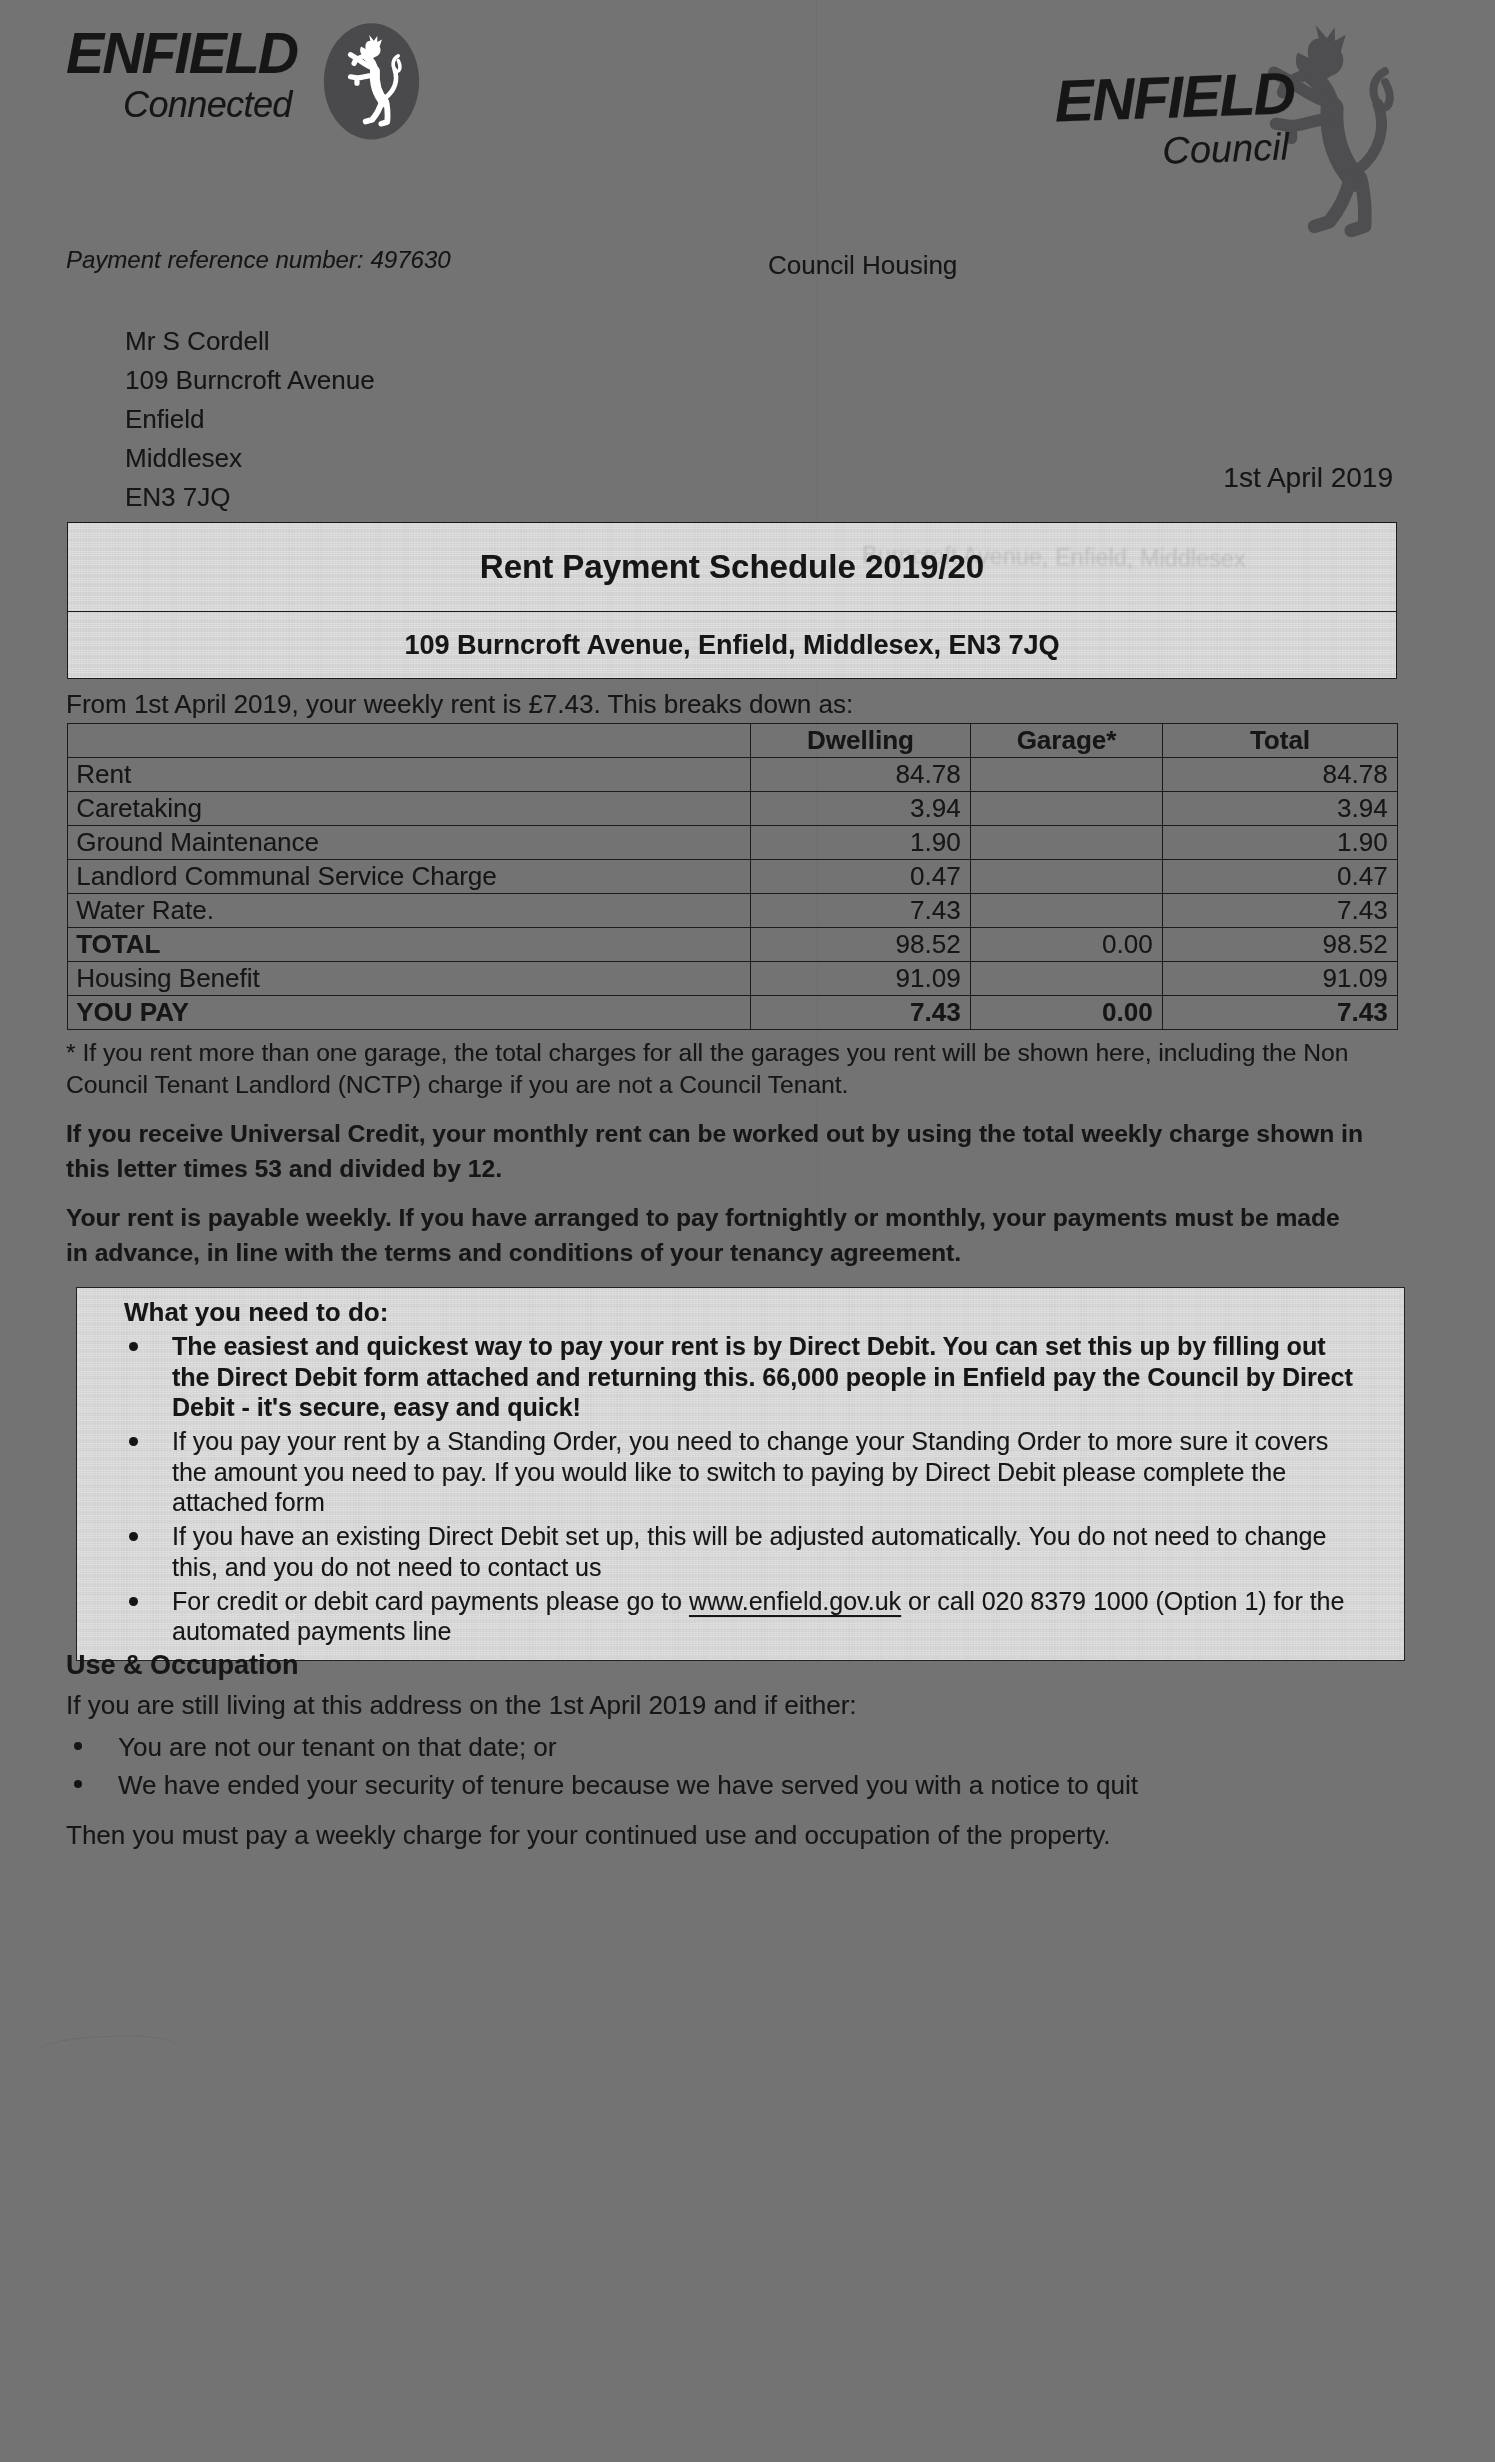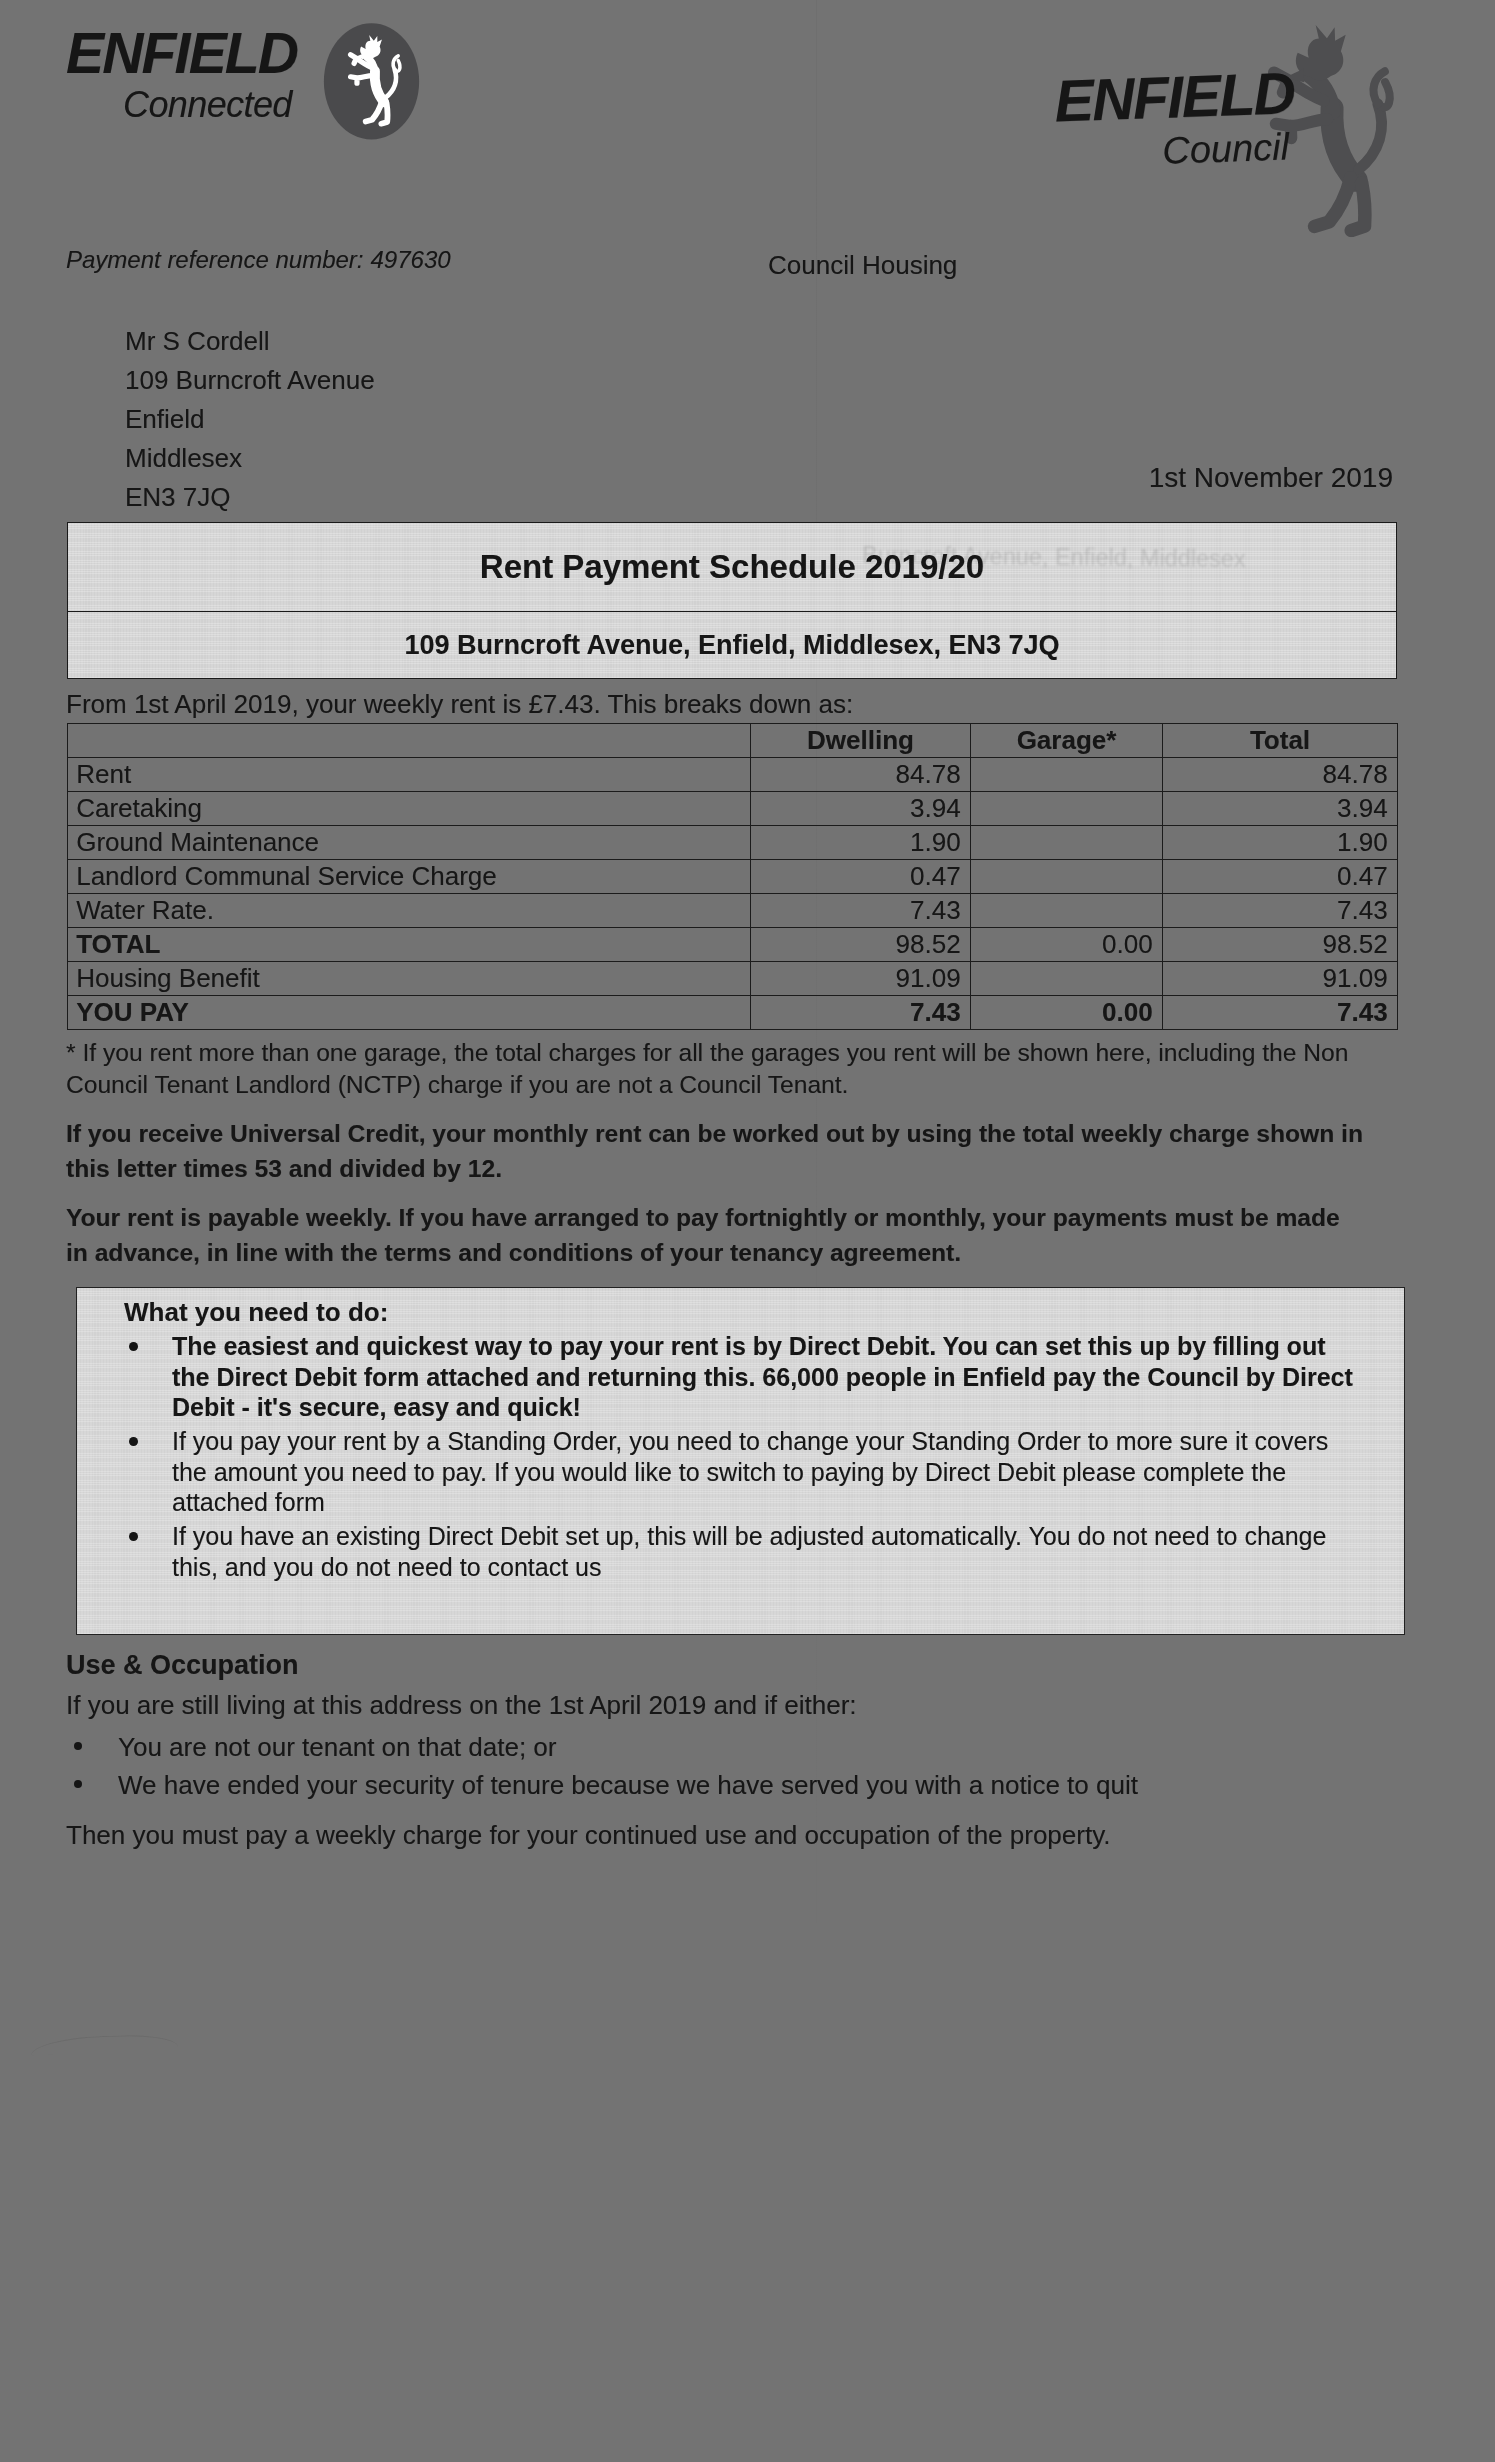--- a/index.html
+++ b/index.html
@@ -133,21 +133,21 @@
   <div class="abs dept">Council Housing</div>
 
   <div class="abs address">
     <div>Mr S Cordell</div>
     <div>109 Burncroft Avenue</div>
     <div>Enfield</div>
     <div>Middlesex</div>
     <div>EN3 7JQ</div>
   </div>
 
-  <div class="abs date">1st November 2019</div>
+  <div class="abs date">1st April 2019</div>
 
   <div class="abs title-box">
     <div class="title-row">Rent Payment Schedule 2019/20</div>
     <div class="subtitle-row">109 Burncroft Avenue, Enfield, Middlesex, EN3 7JQ</div>
   </div>
   <div class="abs ghost">Burncroft Avenue, Enfield, Middlesex</div>
 
   <div class="abs intro">From 1st April 2019, your weekly rent is £7.43. This breaks down as:</div>
 
   <div class="abs rent-table">
@@ -220,20 +220,21 @@
   <div class="abs footnote">* If you rent more than one garage, the total charges for all the garages you rent will be shown here, including the Non Council Tenant Landlord (NCTP) charge if you are not a Council Tenant.</div>
   <div class="abs para para1">If you receive Universal Credit, your monthly rent can be worked out by using the total weekly charge shown in this letter times 53 and divided by 12.</div>
   <div class="abs para para2">Your rent is payable weekly. If you have arranged to pay fortnightly or monthly, your payments must be made in advance, in line with the terms and conditions of your tenancy agreement.</div>
 
   <div class="abs action-box">
     <div class="action-heading">What you need to do:</div>
     <ul>
       <li class="em">The easiest and quickest way to pay your rent is by Direct Debit. You can set this up by filling out the Direct Debit form attached and returning this. 66,000 people in Enfield pay the Council by Direct Debit - it's secure, easy and quick!</li>
       <li>If you pay your rent by a Standing Order, you need to change your Standing Order to more sure it covers the amount you need to pay. If you would like to switch to paying by Direct Debit please complete the attached form</li>
       <li>If you have an existing Direct Debit set up, this will be adjusted automatically. You do not need to change this, and you do not need to contact us</li>
+      <li><span>For credit or debit card payments please go to </span><span class="site-link">www.enfield.gov.uk</span><span> or call 020 8379 1000 (Option 1) for the automated payments line</span></li>
     </ul>
   </div>
 
   <div class="abs uo-heading">Use &amp; Occupation</div>
   <div class="abs uo-intro">If you are still living at this address on the 1st April 2019 and if either:</div>
   <ul class="abs uo-list">
     <li>You are not our tenant on that date; or</li>
     <li>We have ended your security of tenure because we have served you with a notice to quit</li>
   </ul>
   <div class="abs uo-closing">Then you must pay a weekly charge for your continued use and occupation of the property.</div>

